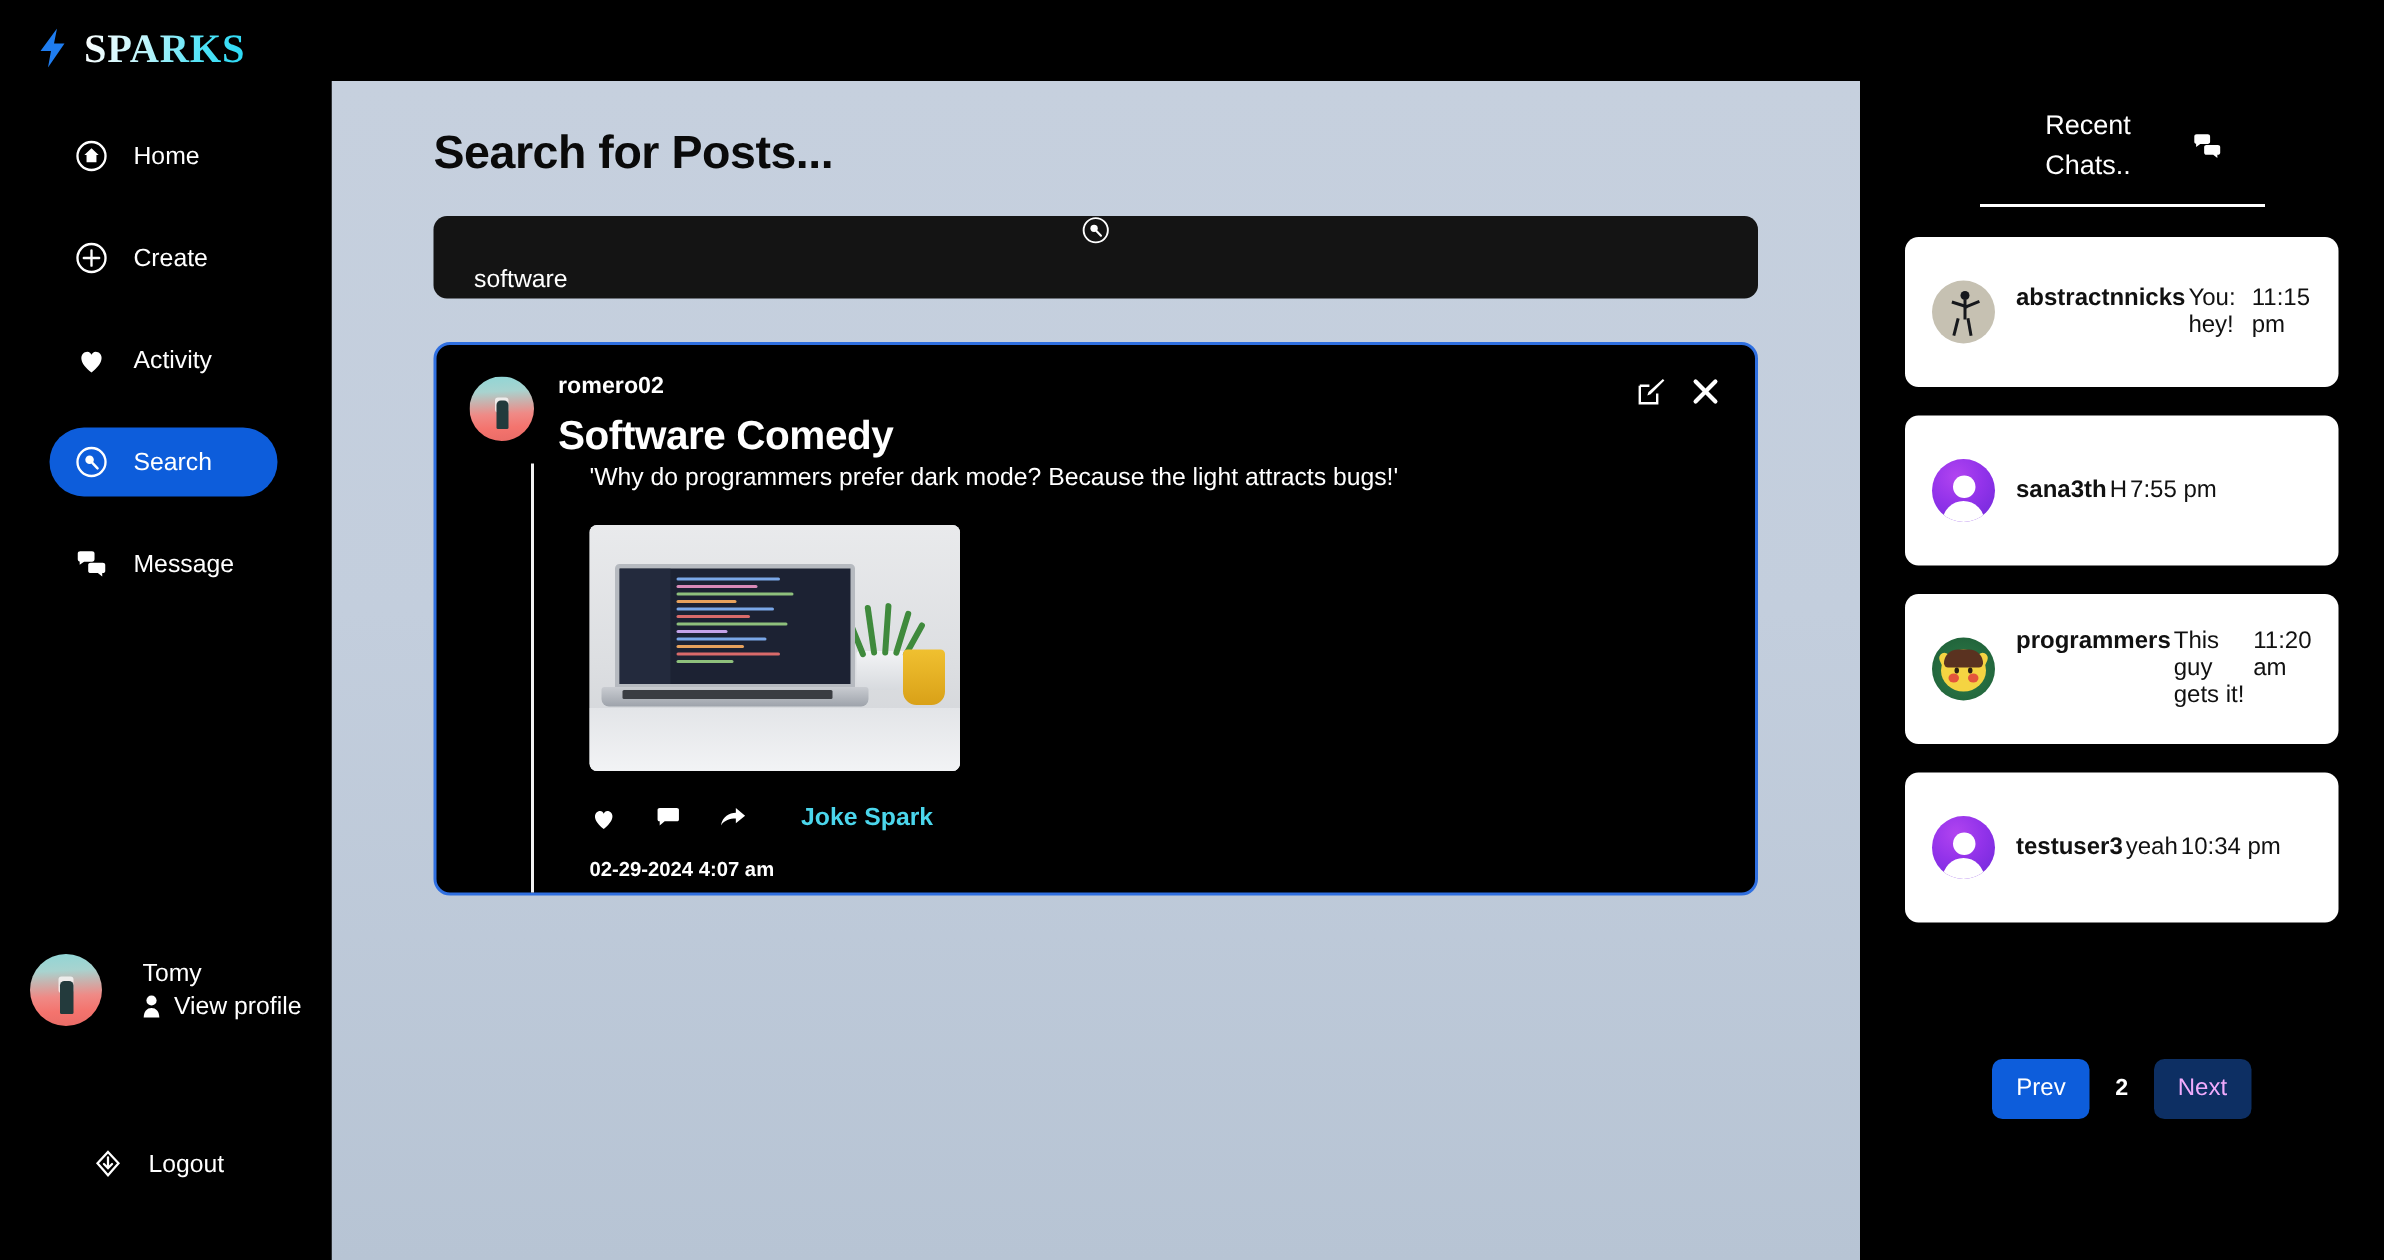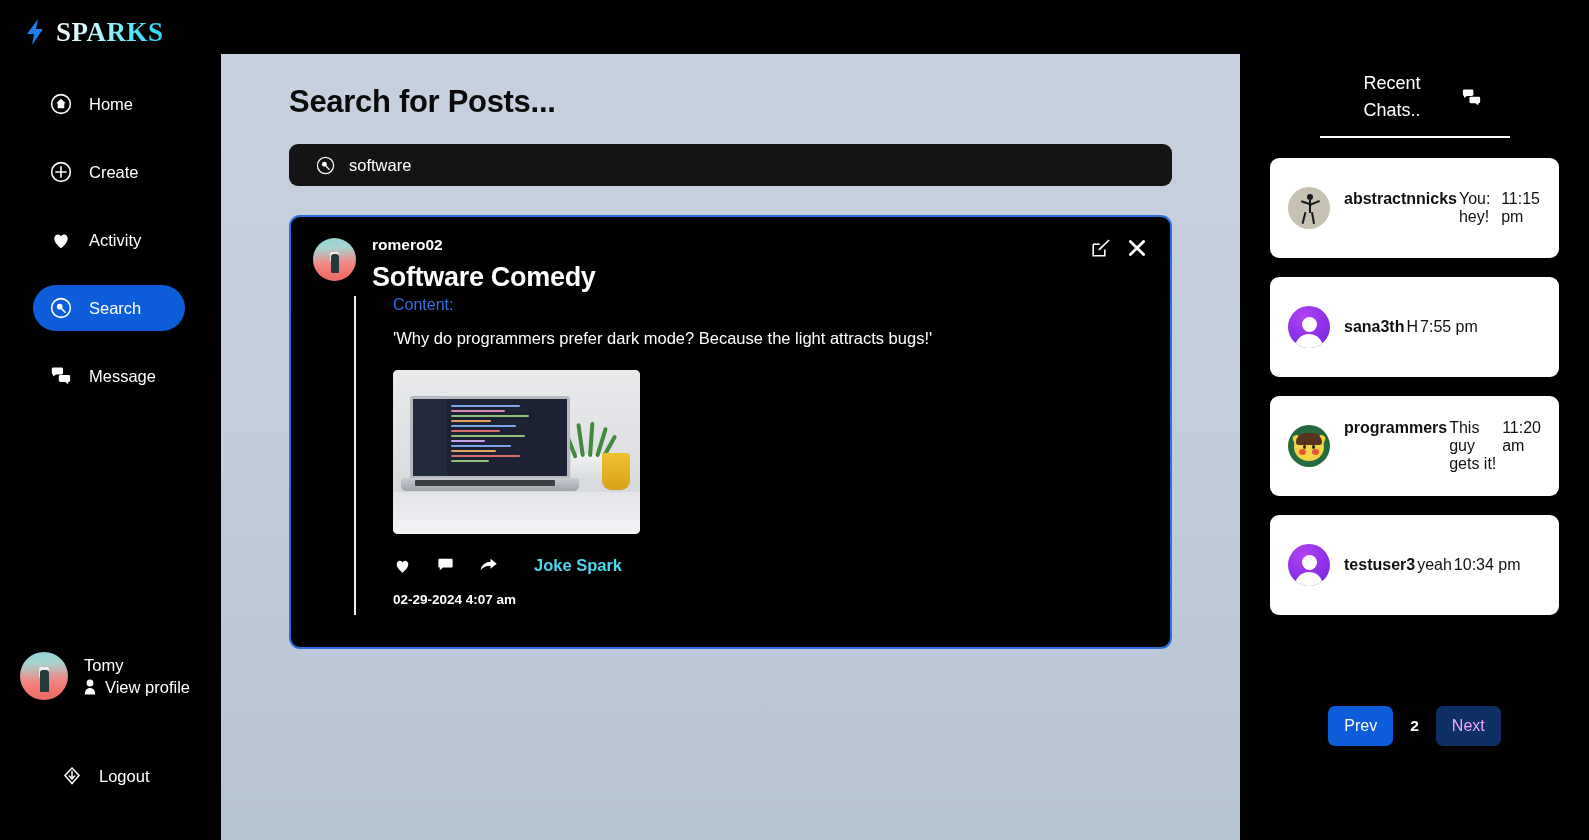--- a/index.html
+++ b/index.html
@@ -37,22 +37,22 @@
     color: #fff; font-size: 16.5px; cursor: pointer;
   }
   .nav-item + .nav-item { margin-top: 22px; }
   .nav-item.active { background: #0d5ddb; }
   .nav-ico { width: 22px; height: 22px; flex: 0 0 22px; display: block; }
   .nav-label { white-space: nowrap; }
   .bell-badge { margin-left: 13px; width: 13px; height: 15px; display: block; }
 
   
   .profile {
-    position: absolute; left: 20px; top: 652px;
-    display: flex; align-items: center; gap: 16px;
+    position: absolute; left: 20px; top: 636px;
+    display: flex; align-items: center; gap: 27px;
   }
   .avatar-lg {
     width: 48px; height: 48px; border-radius: 50%;
     overflow: hidden; flex: 0 0 48px; position: relative;
   }
   .pfp-bg {
     position: absolute; inset: 0;
     background: linear-gradient(177deg, #8fd6d6 0%, #a8d3cf 24%, #ef8a86 58%, #f4746e 78%, #e96b66 100%);
   }
   .pfp-fig {
@@ -81,37 +81,37 @@
   .main {
     width: 1019px; height: 786px; margin-top: 54px;
     background: linear-gradient(180deg, #c6d0de 0%, #c3cedd 45%, #b7c4d4 100%);
     padding: 30px 68px 0 68px; flex: 0 0 1019px;
   }
   .page-title {
     font-size: 31px; font-weight: 700; color: #0a0a0a;
     letter-spacing: -.3px; margin-bottom: 24px;
   }
   .search-box {
-    height: 42px; background: #141414; border-radius: 9px;
+    height: 55px; background: #141414; border-radius: 9px;
     display: flex; align-items: center; gap: 14px;
-    padding: 0 27px; cursor: text;
+    padding: 0 27px; cursor: text; flex-direction: column;
   }
   .search-ico { width: 19px; height: 19px; flex: 0 0 19px; display: block; }
   .search-val {
     background: transparent; border: 0; outline: 0;
     color: #fff; font-family: "Liberation Sans", sans-serif;
     font-size: 16.5px; width: 100%; padding: 0;
   }
   .search-val::placeholder { color: #9aa0a6; }
 
   
   .post-card {
     margin-top: 29px; background: #000;
     border: 2px solid #2f6fe0; border-radius: 11px;
-    padding: 19px 22px 32px 22px; position: relative;
+    padding: 19px 22px 0 22px; position: relative;
   }
   .post-actions-tr {
     position: absolute; right: 23px; top: 21px;
     display: flex; align-items: center; gap: 16px;
   }
   .icon-btn { background: none; border: 0; padding: 0; cursor: pointer; line-height: 0; }
   .edit-ico { width: 20px; height: 20px; display: block; }
   .close-ico { width: 20px; height: 20px; display: block; }
 
   .post-top { display: flex; gap: 16px; }
@@ -363,21 +363,20 @@
             <div class="pfp-glass"></div>
             <div class="pfp-fig"></div>
         </div>
         <div class="post-headwrap">
           <div class="post-user">romero02</div>
           <div class="post-title">Software Comedy</div>
         </div>
       </div>
 
       <div class="post-body">
-        <div class="content-label">Content:</div>
         <div class="content-text">'Why do programmers prefer dark mode? Because the light attracts bugs!'</div>
 
         <div class="post-img">
           <div class="pi-wall"></div>
           <div class="pi-desk"></div>
           <div class="pi-plant-pot"></div>
           <div class="pi-leaf" style="left:181px;top:58px;height:30px;transform:rotate(-22deg);"></div>
           <div class="pi-leaf" style="left:188px;top:53px;height:34px;transform:rotate(-8deg);"></div>
           <div class="pi-leaf" style="left:195px;top:52px;height:35px;transform:rotate(4deg);"></div>
           <div class="pi-leaf" style="left:202px;top:56px;height:31px;transform:rotate(17deg);"></div>

